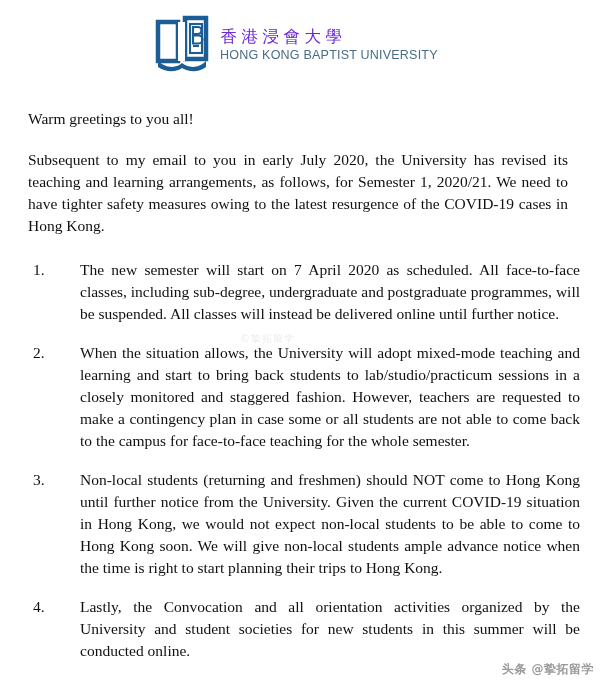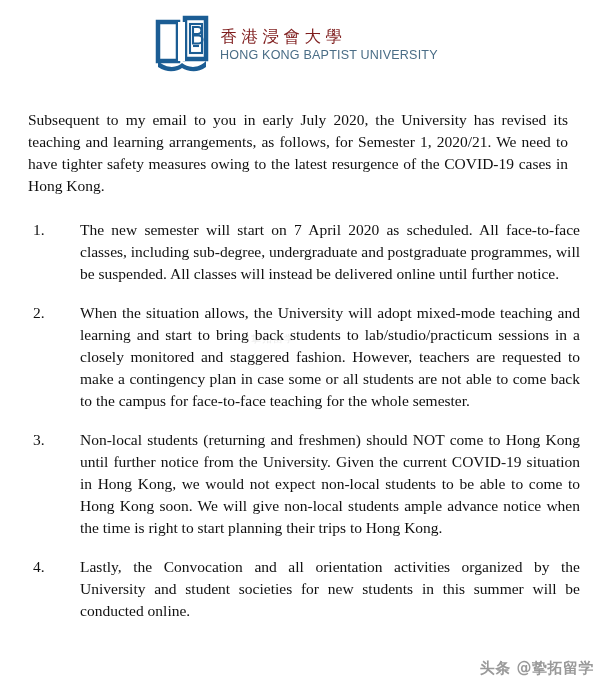--- a/index.html
+++ b/index.html
@@ -40,21 +40,21 @@
     display: flex;
     flex-direction: column;
     justify-content: center;
     gap: 3px;
     padding-top: 2px;
   }
   .logo-cn {
     font-family: "DejaVu Sans", "Liberation Sans", sans-serif;
     font-size: 16.5px;
     letter-spacing: 4.5px;
-    color: #7f1d1d;
+    color: #6d28d9;
     line-height: 1;
     white-space: nowrap;
     font-weight: 400;
   }
   .logo-en {
     font-family: "Liberation Sans Narrow", "Liberation Sans", "DejaVu Sans", sans-serif;
     font-size: 13.5px;
     letter-spacing: 0.2px;
     color: #4a6d86;
     line-height: 1;
@@ -135,21 +135,21 @@
     letter-spacing: 1px;
     white-space: nowrap;
     pointer-events: none;
     user-select: none;
   }
   .wm-corner {
     position: absolute;
     right: 16px;
     bottom: 12px;
     font-family: "DejaVu Sans", sans-serif;
-    font-size: 15px;
+    font-size: 12px;
     font-weight: bold;
     color: rgba(90, 90, 90, 0.62);
     letter-spacing: 0.5px;
     white-space: nowrap;
     pointer-events: none;
     user-select: none;
   }
 </style>
 </head>
 <body>
@@ -180,20 +180,21 @@
       <div class="logo-en">HONG KONG BAPTIST UNIVERSITY</div>
     </div>
 
   </div>
 </div>
 
 <div class="letter">
 
 
 
+  <p class="greeting">Warm greetings to you all!</p>
 
   <p class="intro">Subsequent to my email to you in early July 2020, the University has revised its teaching and learning arrangements, as follows, for Semester 1, 2020/21. We need to have tighter safety measures owing to the latest resurgence of the COVID-19 cases in Hong Kong.</p>
 
   <ol class="items">
     <li class="justify-all">
       <span class="item-num">1.</span>
       <span class="item-body">The new semester will start on 7 April 2020 as scheduled. All face-to-face classes, including sub-degree, undergraduate and postgraduate programmes, will be suspended. All classes will instead be delivered online until further notice.</span>
     </li>
     <li>
       <span class="item-num">2.</span>

